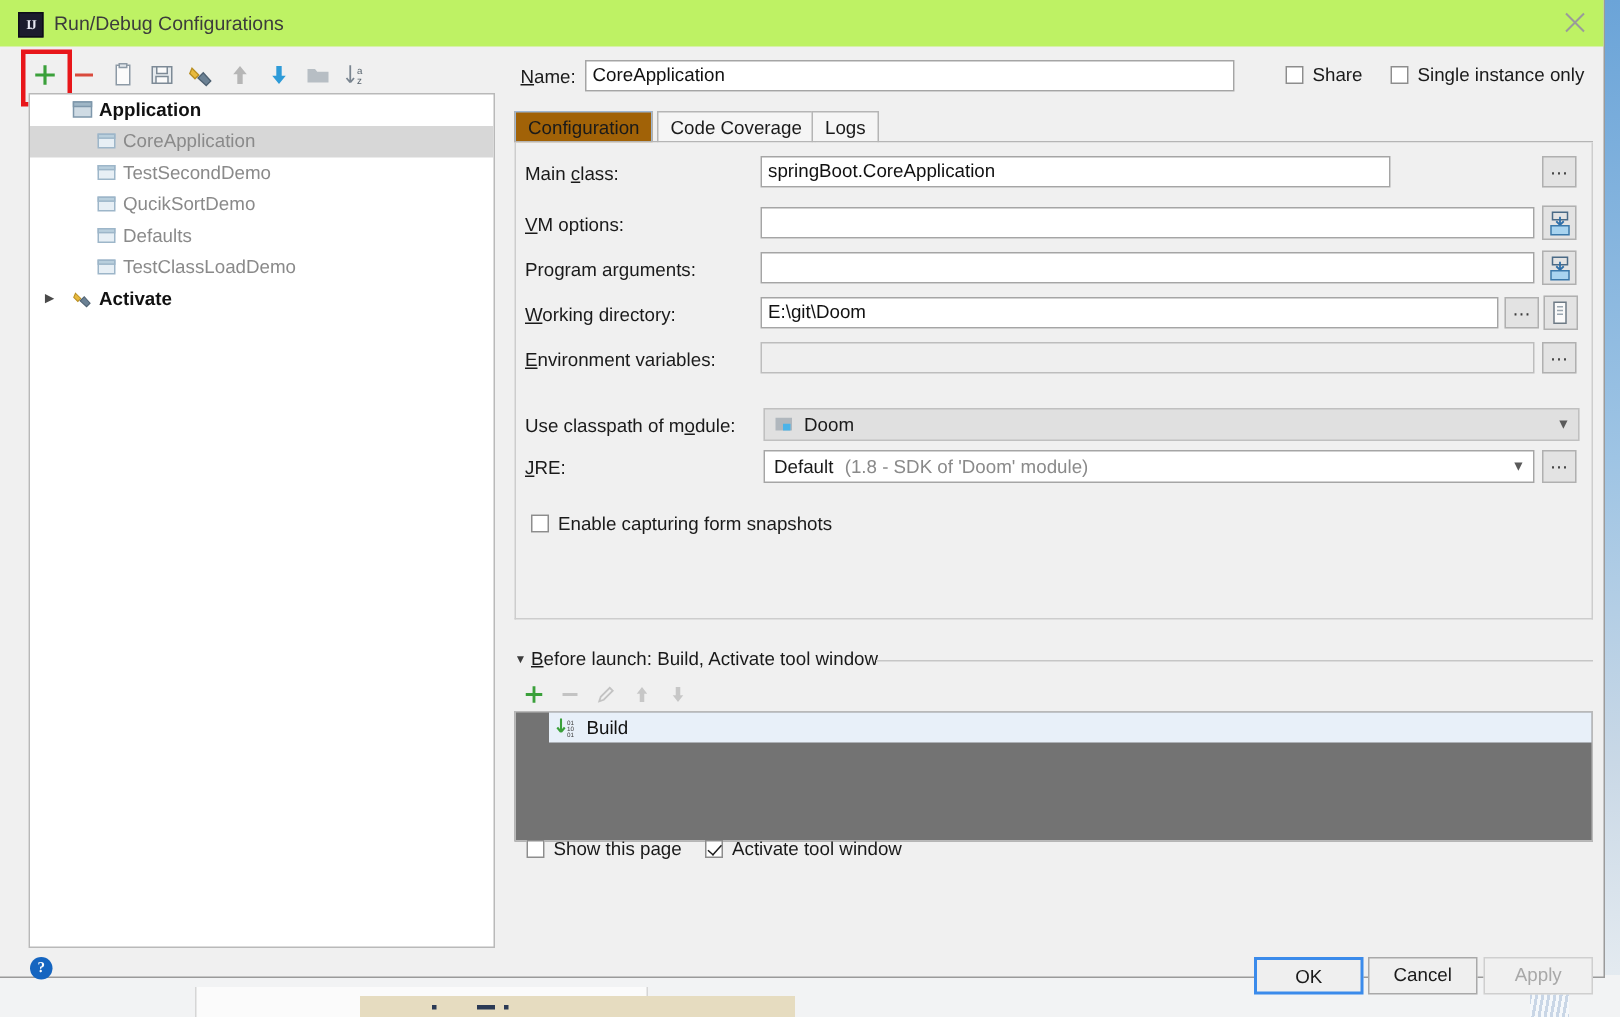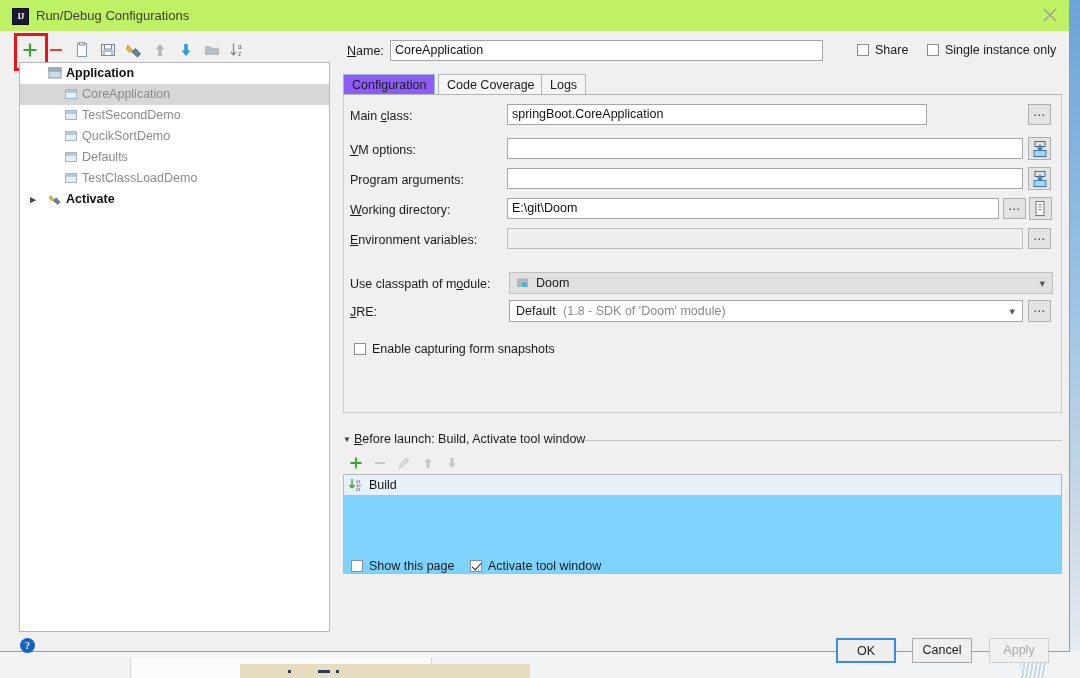--- a/index.html
+++ b/index.html
@@ -130,21 +130,21 @@
   }
 
   
   #tabstrip { position: absolute; left: 343px; top: 74px; width: 720px; height: 21px; }
   .tab {
     position: absolute; top: 0; height: 21px; line-height: 20px;
     padding: 0 8px; font-size: 12.5px;
     border: 1px solid #b5b5b5; border-bottom: none;
     background: #f5f5f5; color: #1a1a1a; box-sizing: border-box;
   }
-  .tab.active { background: #8b5cf6; border-color: #9fb6d2; text-align: center; }
+  .tab.active { background: #a16207; border-color: #9fb6d2; text-align: center; }
   #tab-underline {
     position: absolute; left: 343px; top: 94px; width: 719px; height: 1px;
     background: #b5b5b5;
   }
 
   
   #config-card {
     position: absolute; left: 343px; top: 95px; width: 719px; height: 318px;
     background: #f0f0f0; border: 1px solid #cdcdcd; border-top: none;
     box-sizing: border-box;
@@ -190,43 +190,43 @@
   }
   #bl-arrow { position: absolute; left: 0; top: 3px; color: #3c3c3c; font-size: 8px; }
   #bl-title { position: absolute; left: 11px; top: 0; font-size: 12.5px; white-space: nowrap; }
   #bl-rule { position: absolute; left: 241px; right: 0; top: 8px; height: 1px; background: #c6c6c6; }
 
   #bl-toolbar { position: absolute; left: 345px; top: 452px; width: 200px; height: 22px; }
   .bl-btn { position: absolute; top: 0; width: 23px; height: 22px; }
   .bl-btn svg { position: absolute; left: 4px; top: 4px; }
 
   #bl-list {
-    position: absolute; left: 343px; top: 474px; width: 719px; height: 100px;
-    background: #7dd3fc; border: 1px solid #b9b9b9; box-sizing: border-box;
+    position: absolute; left: 343px; top: 474px; width: 719px; height: 87px;
+    background: #737373; border: 1px solid #b9b9b9; box-sizing: border-box; padding-left: 22px;
   }
   #bl-row {
     position: relative; height: 20px; line-height: 20px;
     background: #e8f0f9;
     font-size: 12.5px; color: #111;
   }
   #bl-row .ico { position: absolute; left: 4px; top: 3px; }
   #bl-row .lbl { position: absolute; left: 25px; top: 0; }
 
   .bottom-check { position: absolute; top: 559px; font-size: 12.5px; }
 
   
   #help-btn {
     position: absolute; left: 20px; top: 638px; width: 15px; height: 15px;
     border-radius: 50%; background: #1565c0;
     color: #fff; font-size: 10px; font-weight: bold;
     line-height: 15px; text-align: center;
     font-family: "Liberation Serif", serif;
   }
   .dlg-btn {
-    position: absolute; top: 638px; height: 25px; width: 60px;
+    position: absolute; top: 638px; height: 25px; width: 73px;
     background: #efefef; border: 1px solid #a9a9a9;
     box-sizing: border-box; font-size: 12.5px; line-height: 23px;
     text-align: center; color: #1a1a1a;
     font-family: "Liberation Sans", sans-serif;
   }
   .dlg-btn.default { border: 2px solid #3b8beb; }
   .dlg-btn.disabled { color: #a8a8a8; border-color: #cfcfcf; background: #f0f0f0; }
 </style>
 </head>
 <body>

